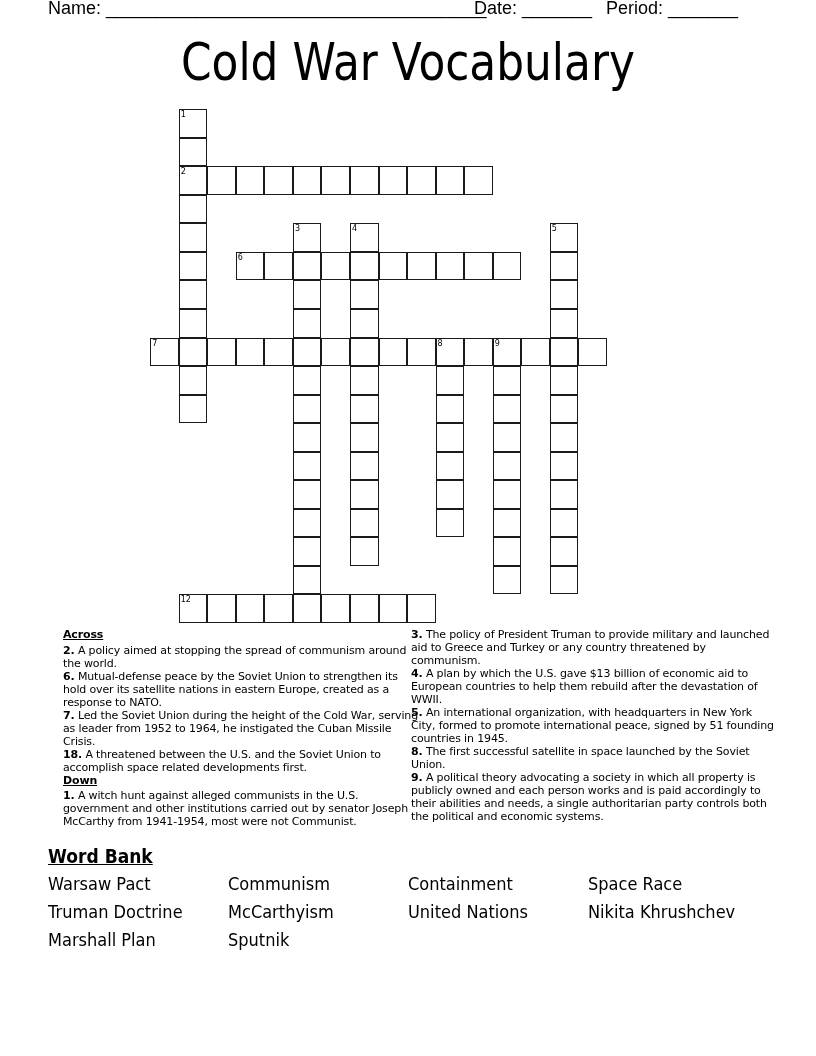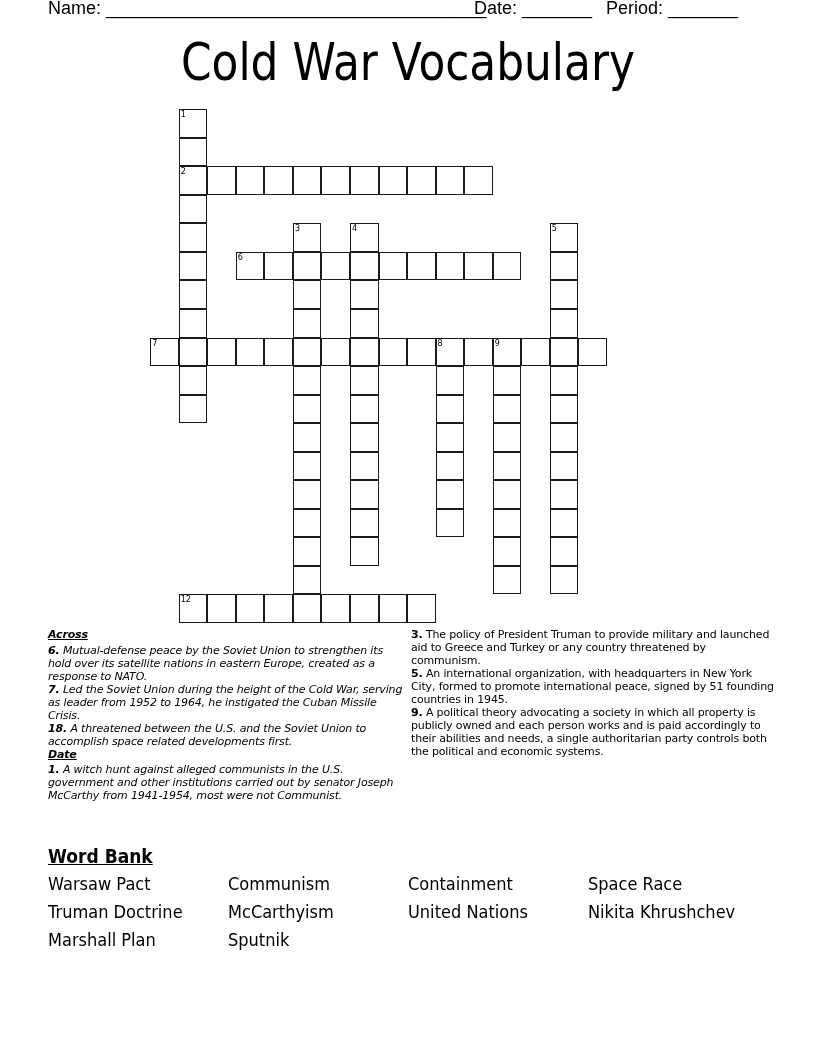--- a/index.html
+++ b/index.html
@@ -19,21 +19,21 @@
     position: absolute; left: 1px; top: 0px; font-family: "DejaVu Sans", sans-serif;
     font-size: 8px; line-height: 9px; color: #000;
   }
   .clues {
     position: absolute; top: 628px; font-family: "DejaVu Sans", sans-serif;
     font-size: 11px; line-height: 13px; letter-spacing: -0.15px;
   }
   .clues .head { text-decoration: underline; font-weight: bold; }
   .clues .clue { margin: 0 0 0 0; }
   .clues .clue b { font-weight: bold; }
-  #clues-left { left: 48px; width: 360px; font-style: italic; }
+  #clues-left { left: 63px; width: 360px; }
   #clues-right { left: 411px; width: 365px; top: 628px; }
   .wb-title {
     position: absolute; left: 48px; top: 844px; font-family: "DejaVu Sans", sans-serif;
     font-size: 19px; font-weight: bold; text-decoration: underline; line-height: 24px;
     transform: scaleX(0.9); transform-origin: left;
   }
   .wb {
     position: absolute; left: 48px; top: 872px; width: 740px;
     display: grid; grid-template-columns: 180px 180px 180px 180px; row-gap: 4px;
     font-family: "DejaVu Sans", sans-serif; font-size: 18px; line-height: 24px;
@@ -169,30 +169,33 @@
     <div class="cell" style="left: 236.62px; top: 595.18px;"></div>
     <div class="cell" style="left: 265.16px; top: 595.18px;"></div>
     <div class="cell" style="left: 322.24px; top: 595.18px;"></div>
     <div class="cell" style="left: 350.78px; top: 595.18px;"></div>
     <div class="cell" style="left: 379.32px; top: 595.18px;"></div>
     <div class="cell" style="left: 407.86px; top: 595.18px;"></div>
   </div>
 
 <div class="clues" id="clues-left">
   <div class="head" style="margin-bottom:3px;">Across</div>
+  <div class="clue"><b>2.</b><span> A policy aimed at stopping the spread of communism around the world.</span></div>
   <div class="clue"><b>6.</b><span> Mutual-defense peace by the Soviet Union to strengthen its hold over its satellite nations in eastern Europe, created as a response to NATO.</span></div>
   <div class="clue"><b>7.</b><span> Led the Soviet Union during the height of the Cold War, serving as leader from 1952 to 1964, he instigated the Cuban Missile Crisis.</span></div>
   <div class="clue"><b>18.</b><span> A threatened between the U.S. and the Soviet Union to accomplish space related developments first.</span></div>
-  <div class="head" style="margin-bottom:2px;">Date</div>
+  <div class="head" style="margin-bottom:2px;">Down</div>
   <div class="clue"><b>1.</b><span> A witch hunt against alleged communists in the U.S. government and other institutions carried out by senator Joseph McCarthy from 1941-1954, most were not Communist.</span></div>
 </div>
 
 <div class="clues" id="clues-right">
   <div class="clue"><b>3.</b><span> The policy of President Truman to provide military and launched aid to Greece and Turkey or any country threatened by communism.</span></div>
+  <div class="clue"><b>4.</b><span> A plan by which the U.S. gave $13 billion of economic aid to European countries to help them rebuild after the devastation of WWII.</span></div>
   <div class="clue"><b>5.</b><span> An international organization, with headquarters in New York City, formed to promote international peace, signed by 51 founding countries in 1945.</span></div>
+  <div class="clue"><b>8.</b><span> The first successful satellite in space launched by the Soviet Union.</span></div>
   <div class="clue"><b>9.</b><span> A political theory advocating a society in which all property is publicly owned and each person works and is paid accordingly to their abilities and needs, a single authoritarian party controls both the political and economic systems.</span></div>
 </div>
 
 <div class="wb-title">Word Bank</div>
 <div class="wb">
   <span>Warsaw Pact</span>
   <span>Communism</span>
   <span>Containment</span>
   <span>Space Race</span>
   <span>Truman Doctrine</span>

